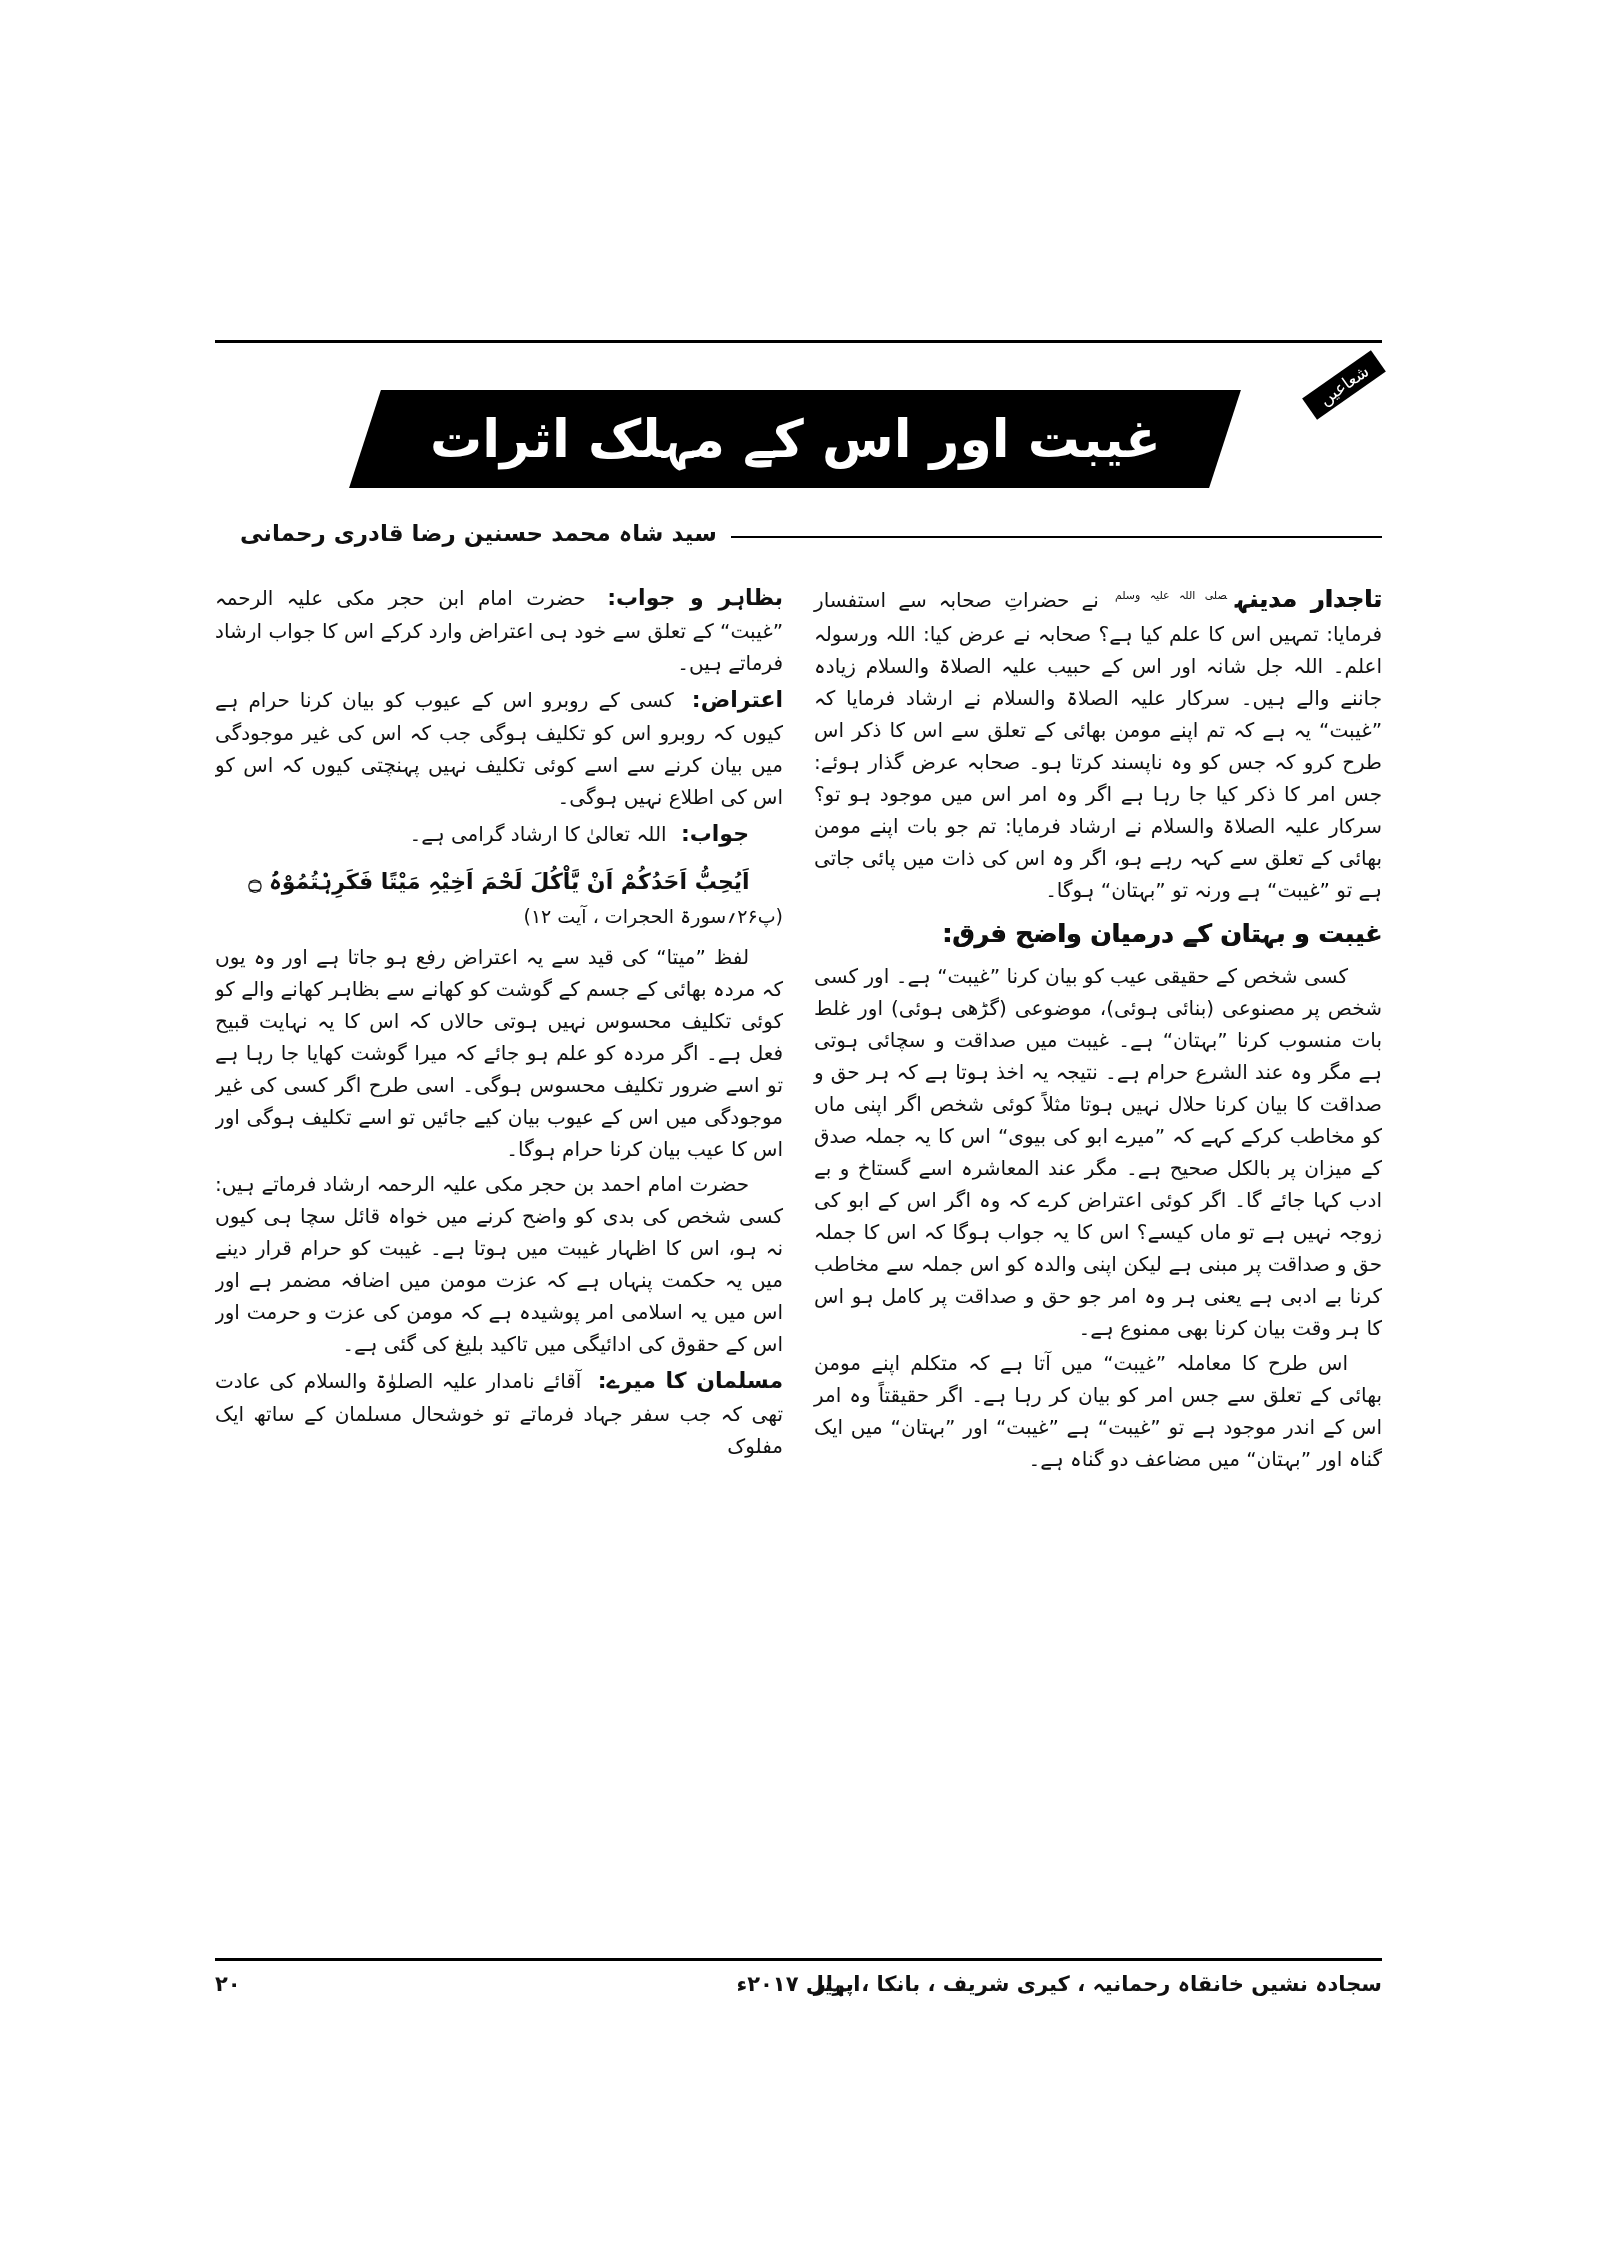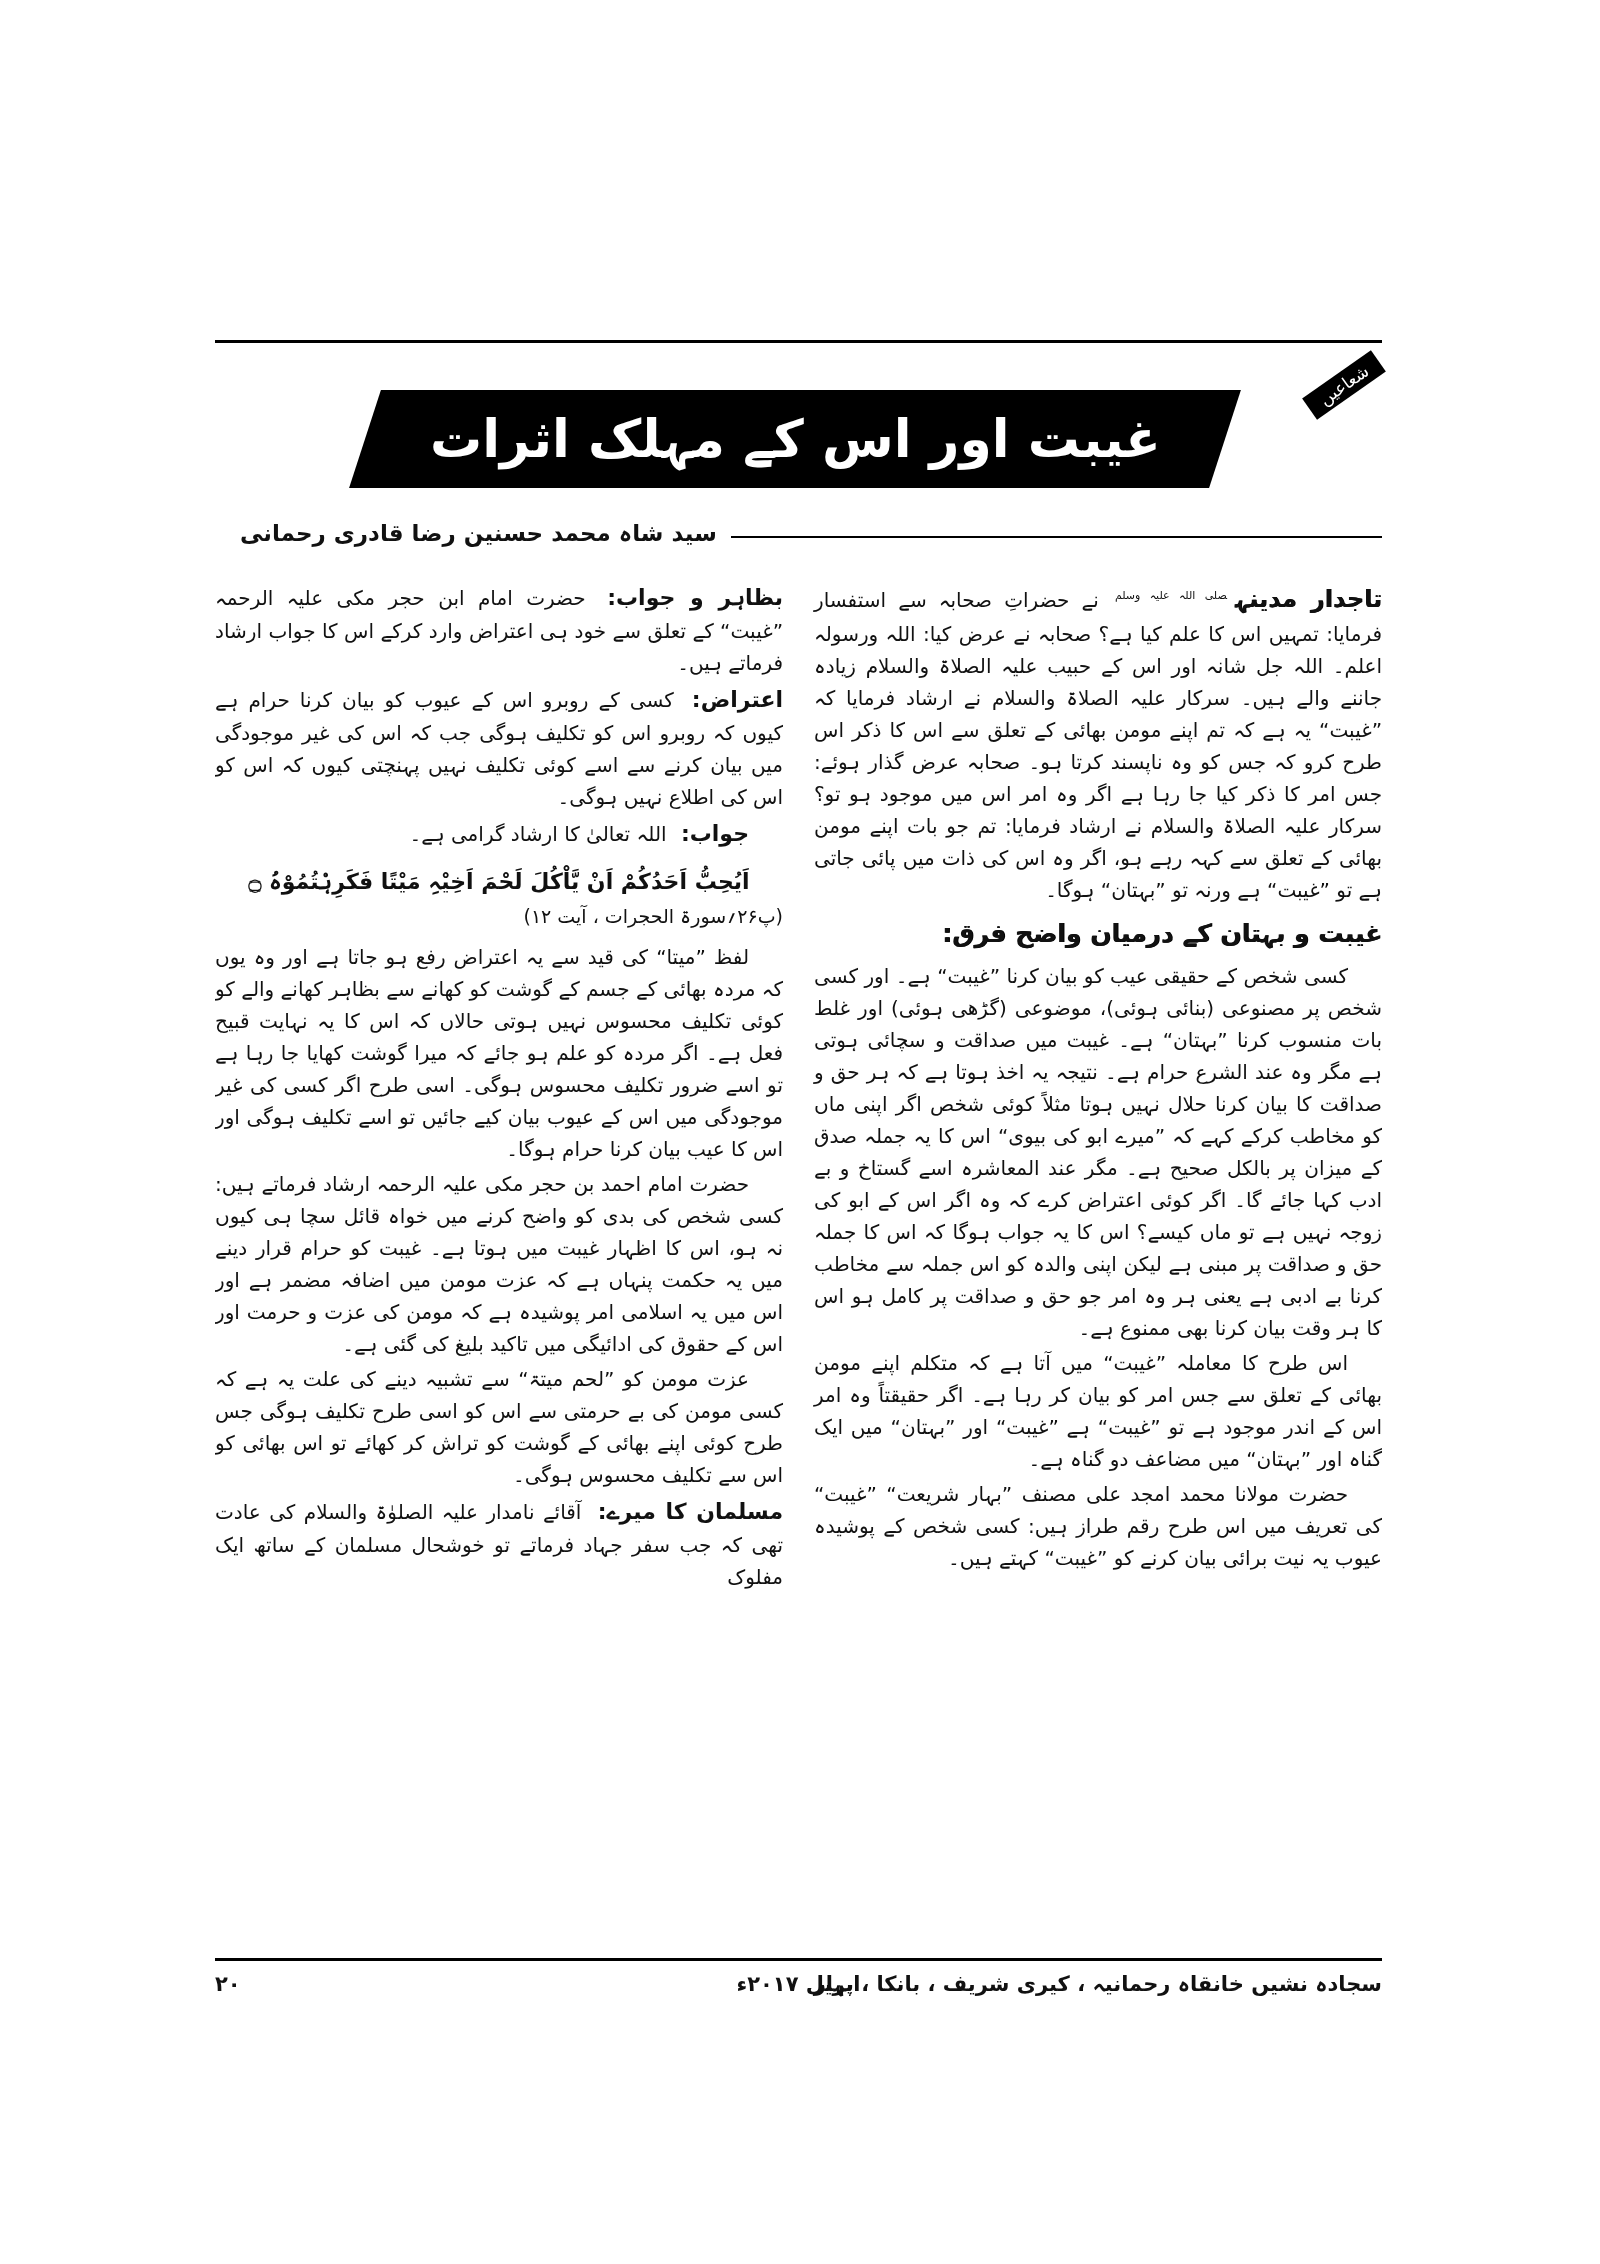--- a/index.html
+++ b/index.html
@@ -87,41 +87,39 @@
   <div class="columns">
 
     <section class="col">
       <p class="para">
         <b class="lead lead-xl">تاجدار مدینہ</b><span class="honorific">صلی اللہ علیہ وسلم</span>
         <span>نے حضراتِ صحابہ سے استفسار فرمایا: تمہیں اس کا علم کیا ہے؟ صحابہ نے عرض کیا: اللہ ورسولہ اعلم۔ اللہ جل شانہ اور اس کے حبیب علیہ الصلاۃ والسلام زیادہ جاننے والے ہیں۔ سرکار علیہ الصلاۃ والسلام نے ارشاد فرمایا کہ ”غیبت“ یہ ہے کہ تم اپنے مومن بھائی کے تعلق سے اس کا ذکر اس طرح کرو کہ جس کو وہ ناپسند کرتا ہو۔ صحابہ عرض گذار ہوئے: جس امر کا ذکر کیا جا رہا ہے اگر وہ امر اس میں موجود ہو تو؟ سرکار علیہ الصلاۃ والسلام نے ارشاد فرمایا: تم جو بات اپنے مومن بھائی کے تعلق سے کہہ رہے ہو، اگر وہ اس کی ذات میں پائی جاتی ہے تو ”غیبت“ ہے ورنہ تو ”بہتان“ ہوگا۔</span>
       </p>
       <h2 class="subhead">غیبت و بہتان کے درمیان واضح فرق:</h2>
       <p class="para indent">کسی شخص کے حقیقی عیب کو بیان کرنا ”غیبت“ ہے۔ اور کسی شخص پر مصنوعی (بنائی ہوئی)، موضوعی (گڑھی ہوئی) اور غلط بات منسوب کرنا ”بہتان“ ہے۔ غیبت میں صداقت و سچائی ہوتی ہے مگر وہ عند الشرع حرام ہے۔ نتیجہ یہ اخذ ہوتا ہے کہ ہر حق و صداقت کا بیان کرنا حلال نہیں ہوتا مثلاً کوئی شخص اگر اپنی ماں کو مخاطب کرکے کہے کہ ”میرے ابو کی بیوی“ اس کا یہ جملہ صدق کے میزان پر بالکل صحیح ہے۔ مگر عند المعاشرہ اسے گستاخ و بے ادب کہا جائے گا۔ اگر کوئی اعتراض کرے کہ وہ اگر اس کے ابو کی زوجہ نہیں ہے تو ماں کیسے؟ اس کا یہ جواب ہوگا کہ اس کا جملہ حق و صداقت پر مبنی ہے لیکن اپنی والدہ کو اس جملہ سے مخاطب کرنا بے ادبی ہے یعنی ہر وہ امر جو حق و صداقت پر کامل ہو اس کا ہر وقت بیان کرنا بھی ممنوع ہے۔</p>
       <p class="para indent">اس طرح کا معاملہ ”غیبت“ میں آتا ہے کہ متکلم اپنے مومن بھائی کے تعلق سے جس امر کو بیان کر رہا ہے۔ اگر حقیقتاً وہ امر اس کے اندر موجود ہے تو ”غیبت“ ہے ”غیبت“ اور ”بہتان“ میں ایک گناہ اور ”بہتان“ میں مضاعف دو گناہ ہے۔</p>
-      <p class="para indent">حضرت مولانا محمد امجد علی مصنف ”بہار شریعت“ ”غیبت“ کی تعریف میں اس طرح رقم طراز ہیں: کسی شخص کے پوشیدہ عیوب یہ نیت برائی بیان کرنے کو ”غیبت“ کہتے ہیں۔</p>
     </section>
 
     <section class="col">
       <p class="para">
         <b class="lead">بظاہر و جواب:</b>
         <span>حضرت امام ابن حجر مکی علیہ الرحمہ ”غیبت“ کے تعلق سے خود ہی اعتراض وارد کرکے اس کا جواب ارشاد فرماتے ہیں۔</span>
       </p>
       <p class="para">
         <b class="lead">اعتراض:</b>
         <span>کسی کے روبرو اس کے عیوب کو بیان کرنا حرام ہے کیوں کہ روبرو اس کو تکلیف ہوگی جب کہ اس کی غیر موجودگی میں بیان کرنے سے اسے کوئی تکلیف نہیں پہنچتی کیوں کہ اس کو اس کی اطلاع نہیں ہوگی۔</span>
       </p>
       <p class="para indent">
         <b class="lead">جواب:</b>
         <span>اللہ تعالیٰ کا ارشاد گرامی ہے۔</span>
       </p>
       <p class="para verse">اَیُحِبُّ اَحَدُکُمْ اَنْ یَّاْکُلَ لَحْمَ اَخِیْہِ مَیْتًا فَکَرِہْتُمُوْہُ ۝</p>
       <p class="para verse-ref">(پ۲۶؍سورۃ الحجرات ، آیت ۱۲)</p>
       <p class="para indent">لفظ ”میتا“ کی قید سے یہ اعتراض رفع ہو جاتا ہے اور وہ یوں کہ مردہ بھائی کے جسم کے گوشت کو کھانے سے بظاہر کھانے والے کو کوئی تکلیف محسوس نہیں ہوتی حالاں کہ اس کا یہ نہایت قبیح فعل ہے۔ اگر مردہ کو علم ہو جائے کہ میرا گوشت کھایا جا رہا ہے تو اسے ضرور تکلیف محسوس ہوگی۔ اسی طرح اگر کسی کی غیر موجودگی میں اس کے عیوب بیان کیے جائیں تو اسے تکلیف ہوگی اور اس کا عیب بیان کرنا حرام ہوگا۔</p>
       <p class="para indent">حضرت امام احمد بن حجر مکی علیہ الرحمہ ارشاد فرماتے ہیں: کسی شخص کی بدی کو واضح کرنے میں خواہ قائل سچا ہی کیوں نہ ہو، اس کا اظہار غیبت میں ہوتا ہے۔ غیبت کو حرام قرار دینے میں یہ حکمت پنہاں ہے کہ عزت مومن میں اضافہ مضمر ہے اور اس میں یہ اسلامی امر پوشیدہ ہے کہ مومن کی عزت و حرمت اور اس کے حقوق کی ادائیگی میں تاکید بلیغ کی گئی ہے۔</p>
-      <p class="para indent">عزت مومن کو ”لحم میتۃ“ سے تشبیہ دینے کی علت یہ ہے کہ کسی مومن کی بے حرمتی سے اس کو اسی طرح تکلیف ہوگی جس طرح کوئی اپنے بھائی کے گوشت کو تراش کر کھائے تو اس بھائی کو اس سے تکلیف محسوس ہوگی۔</p>
       <p class="para">
         <b class="lead">مسلمان کا میرے:</b>
         <span>آقائے نامدار علیہ الصلوٰۃ والسلام کی عادت تھی کہ جب سفر جہاد فرماتے تو خوشحال مسلمان کے ساتھ ایک مفلوک</span>
       </p>
     </section>
 
   </div>
 
   <div class="footer-rule"></div>
   <div class="footer-row">

